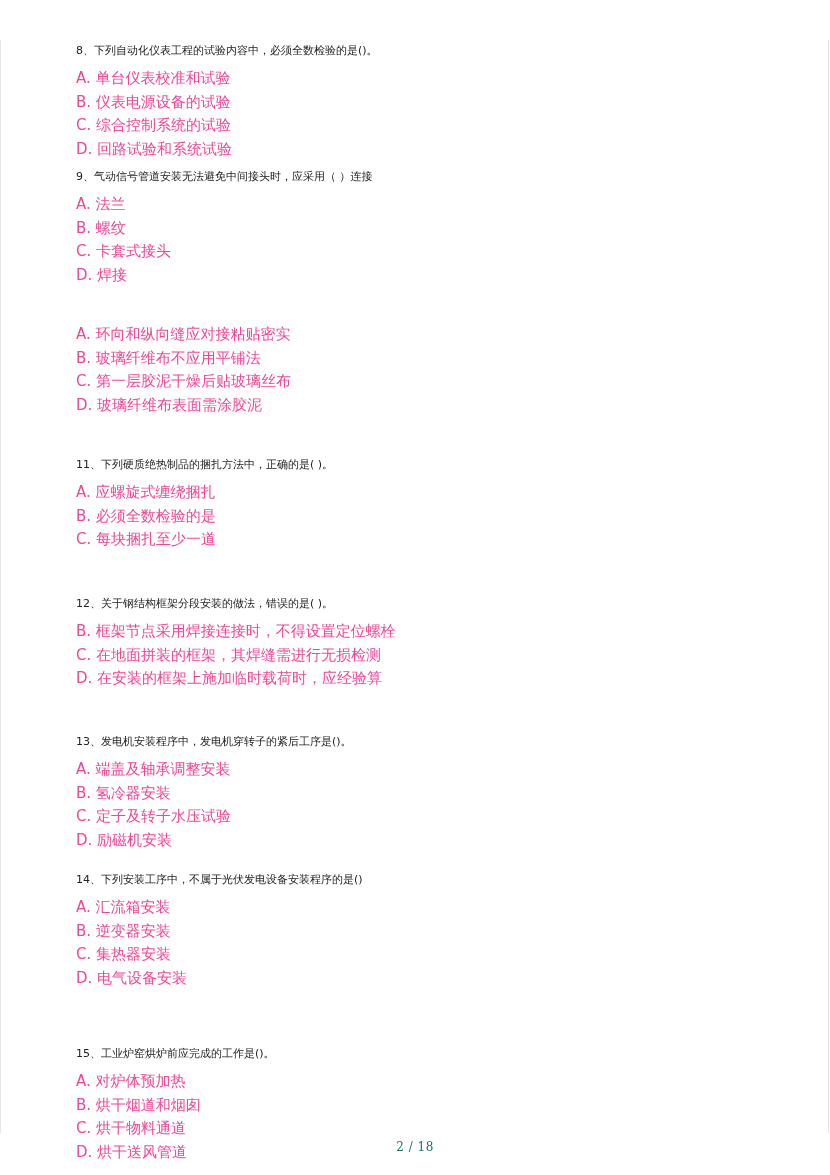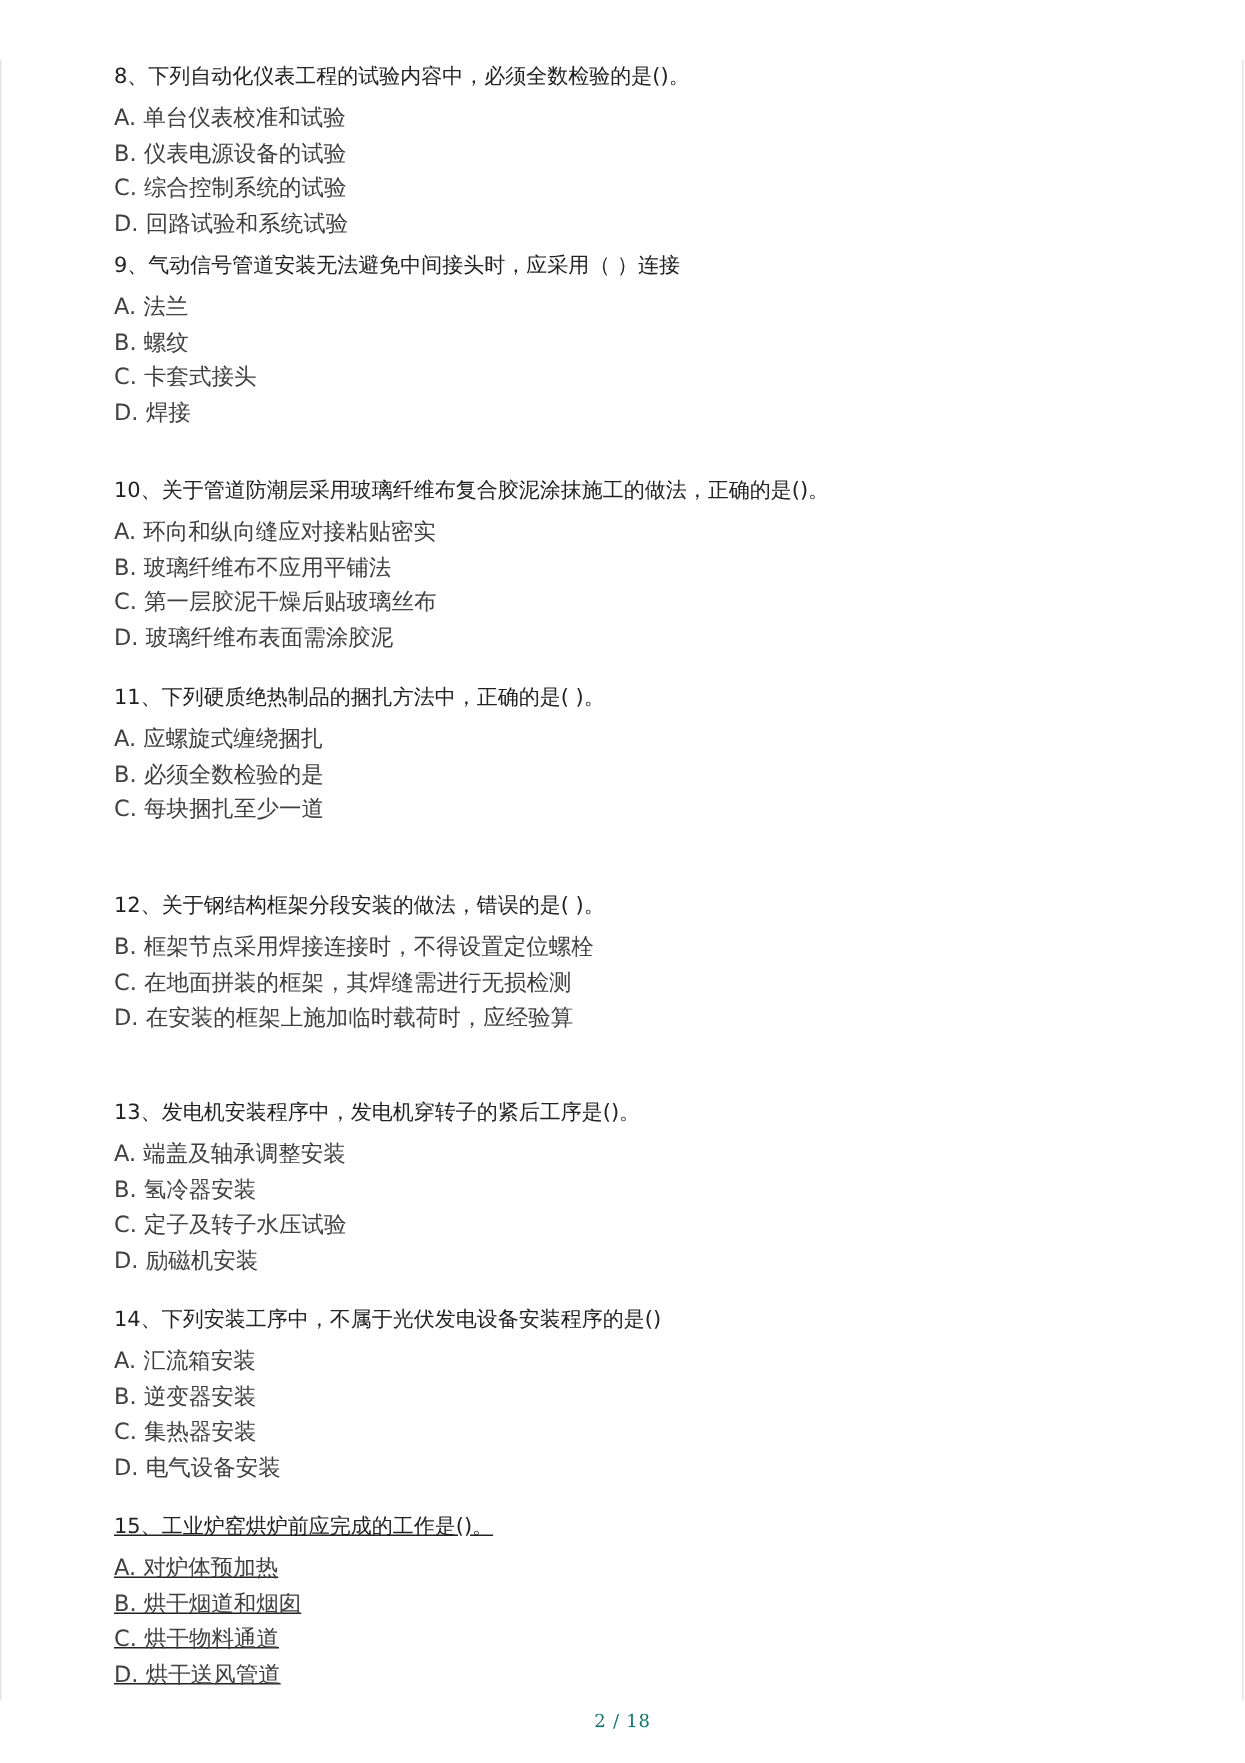--- a/index.html
+++ b/index.html
@@ -30,35 +30,35 @@
       left: 75px;
       top: 0;
       right: 20px;
     }
     .question {
       position: absolute;
       left: 0;
       width: 740px;
     }
     .q-title {
-      font-size: 14px;
+      font-size: 11px;
       line-height: 20px;
       height: 20px;
       white-space: nowrap;
       color: #222222;
     }
     .q-options {
       margin-top: 6px;
     }
     .q-option {
       font-size: 15px;
       line-height: 23.5px;
       height: 23.5px;
       white-space: nowrap;
-      color: #404040;
+      color: #ec4899;
     }
     .page-number {
       position: absolute;
       top: 1140px;
       left: 0;
       width: 830px;
       text-align: center;
       font-family: "DejaVu Serif", "Liberation Serif", serif;
       font-size: 12px;
       color: #0f766e;
@@ -85,21 +85,20 @@
       <div class="q-title">9、气动信号管道安装无法避免中间接头时，应采用（ ）连接</div>
       <div class="q-options">
         <div class="q-option">A. 法兰</div>
         <div class="q-option">B. 螺纹</div>
         <div class="q-option">C. 卡套式接头</div>
         <div class="q-option">D. 焊接</div>
       </div>
     </div>
 
     <div class="question" style="top:277px;">
-      <div class="q-title">10、关于管道防潮层采用玻璃纤维布复合胶泥涂抹施工的做法，正确的是()。</div>
       <div class="q-options">
         <div class="q-option">A. 环向和纵向缝应对接粘贴密实</div>
         <div class="q-option">B. 玻璃纤维布不应用平铺法</div>
         <div class="q-option">C. 第一层胶泥干燥后贴玻璃丝布</div>
         <div class="q-option">D. 玻璃纤维布表面需涂胶泥</div>
       </div>
     </div>
 
     <div class="question" style="top:415px;">
       <div class="q-title">11、下列硬质绝热制品的捆扎方法中，正确的是( )。</div>
@@ -132,21 +131,21 @@
     <div class="question" style="top:830px;">
       <div class="q-title">14、下列安装工序中，不属于光伏发电设备安装程序的是()</div>
       <div class="q-options">
         <div class="q-option">A. 汇流箱安装</div>
         <div class="q-option">B. 逆变器安装</div>
         <div class="q-option">C. 集热器安装</div>
         <div class="q-option">D. 电气设备安装</div>
       </div>
     </div>
 
-    <div class="question" style="top:968px;text-decoration:underline;">
+    <div class="question" style="top:1004px;">
       <div class="q-title">15、工业炉窑烘炉前应完成的工作是()。</div>
       <div class="q-options">
         <div class="q-option">A. 对炉体预加热</div>
         <div class="q-option">B. 烘干烟道和烟囱</div>
         <div class="q-option">C. 烘干物料通道</div>
         <div class="q-option">D. 烘干送风管道</div>
       </div>
     </div>
 
   </div>

